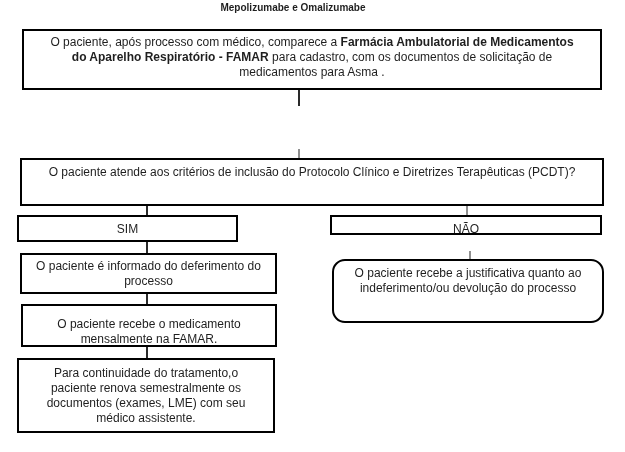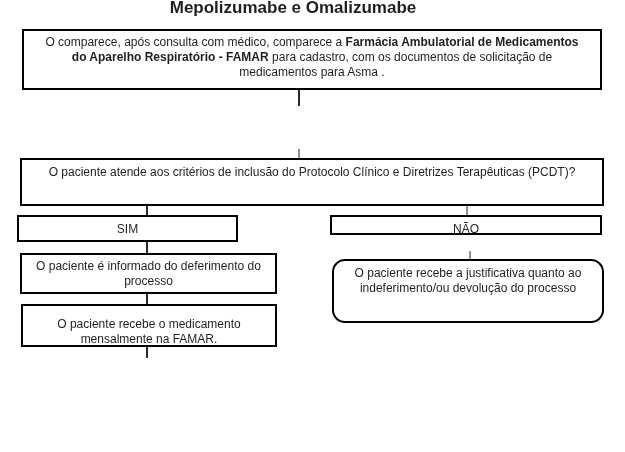--- a/index.html
+++ b/index.html
@@ -14,21 +14,21 @@
     position:relative;
     width:625px;height:452px;
     background:var(--bg);
     font-family:"Liberation Sans", sans-serif;
     color:var(--text);
     font-size:12px;line-height:15px;
     overflow:hidden;
   }
   .title{
     position:absolute;left:0;top:6;width:586px;
-    text-align:center;font-weight:bold;font-size:17px;line-height:16px;
+    text-align:center;font-weight:bold;font-size:10px;line-height:16px;
   }
   .box{
     position:absolute;
     box-sizing:border-box;
     border:2px solid var(--border);
     background:var(--bg);
     text-align:center;
     white-space:pre-line;
     padding:4px 2px 0 2px;
   }
@@ -60,21 +60,21 @@
   .c7{left:146px; top:294px; height:10px;}
   .c8{left:146px; top:347px; height:11px;}
 </style>
 </head>
 <body>
 
 <div class="canvas">
 
   <div class="title">Mepolizumabe e Omalizumabe</div>
 
-  <div class="box intro-box"><span>O comparece, após consulta com médico, comparece a </span><span class="b">Farmácia Ambulatorial de Medicamentos
+  <div class="box intro-box"><span>O paciente, após processo com médico, comparece a </span><span class="b">Farmácia Ambulatorial de Medicamentos
 do Aparelho Respiratório - FAMAR</span><span> para cadastro, com os documentos de solicitação de
 medicamentos para Asma .</span></div>
 
   <div class="conn c1"></div>
 
 
   <div class="conn c2 gray"></div>
 
   <div class="box question-box">O paciente atende aos critérios de inclusão do Protocolo Clínico e Diretrizes Terapêuticas (PCDT)?</div>
 
@@ -92,14 +92,18 @@
   <div class="box reject-box">O paciente recebe a justificativa quanto ao
 indeferimento/ou devolução do processo</div>
 
   <div class="conn c7"></div>
 
   <div class="box med-box">O paciente recebe o medicamento
 mensalmente na FAMAR.</div>
 
   <div class="conn c8"></div>
 
+  <div class="box renew-box">Para continuidade do tratamento,o
+paciente renova semestralmente os
+documentos (exames, LME) com seu
+médico assistente.</div>
 
 </div>
 
 </body></html>

